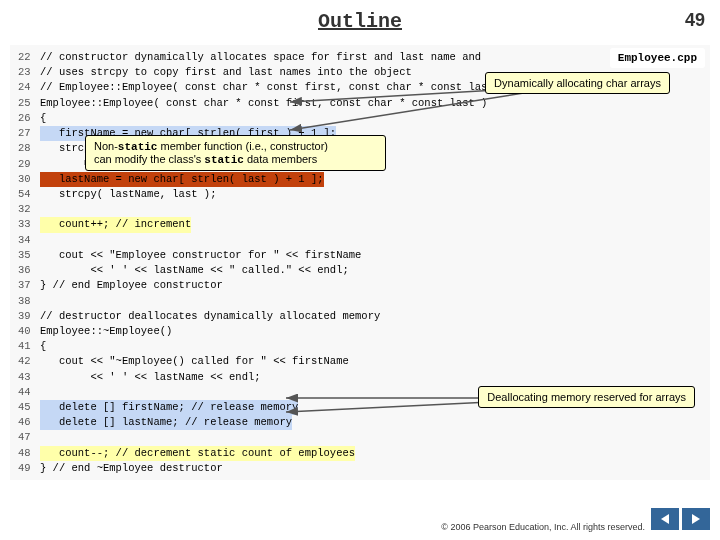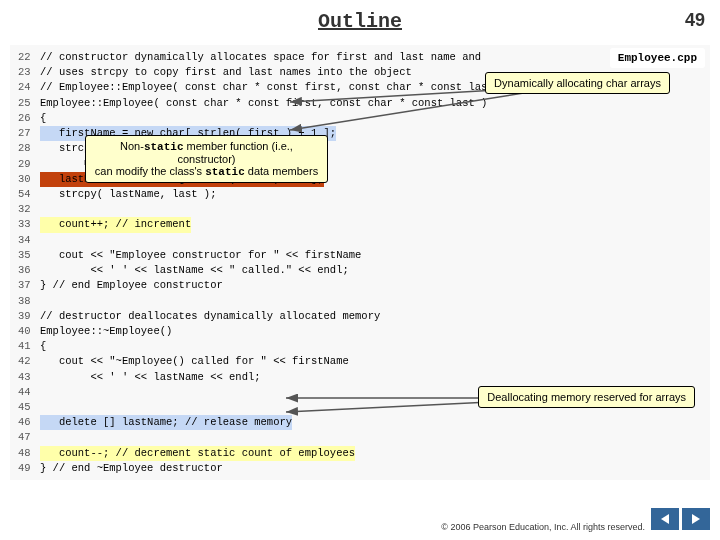--- a/index.html
+++ b/index.html
@@ -90,22 +90,22 @@
 
     .callout-chararray {
       top: 72px;
       right: 50px;
     }
 
     .callout-static {
       top: 135px;
       left: 85px;
       white-space: normal;
-      width: 243px;
-      text-align: center;
+      width: 301px;
+      text-align: left;
     }
 
     .callout-dealloc {
       top: 386px;
       right: 25px;
     }
 
     
     #arrows-overlay {
       position: absolute;
@@ -174,21 +174,21 @@
     <div class="code-line"><span class="line-num">35 </span><span class="code-text">   cout &lt;&lt; "Employee constructor for " &lt;&lt; firstName</span></div>
     <div class="code-line"><span class="line-num">36 </span><span class="code-text">        &lt;&lt; ' ' &lt;&lt; lastName &lt;&lt; " called." &lt;&lt; endl;</span></div>
     <div class="code-line"><span class="line-num">37 </span><span class="code-text">} // end Employee constructor</span></div>
     <div class="code-line"><span class="line-num">38 </span><span class="code-text"></span></div>
     <div class="code-line"><span class="line-num">39 </span><span class="code-text">// destructor deallocates dynamically allocated memory</span></div>
     <div class="code-line"><span class="line-num">40 </span><span class="code-text">Employee::~Employee()</span></div>
     <div class="code-line"><span class="line-num">41 </span><span class="code-text">{</span></div>
     <div class="code-line"><span class="line-num">42 </span><span class="code-text">   cout &lt;&lt; "~Employee() called for " &lt;&lt; firstName</span></div>
     <div class="code-line"><span class="line-num">43 </span><span class="code-text">        &lt;&lt; ' ' &lt;&lt; lastName &lt;&lt; endl;</span></div>
     <div class="code-line"><span class="line-num">44 </span><span class="code-text"></span></div>
-    <div class="code-line"><span class="line-num">45 </span></div>
+    <div class="code-line"><span class="line-num">45 </span><span class="code-text" style="background: rgb(197, 216, 245);">   delete [] firstName; // release memory</span></div>
     <div class="code-line"><span class="line-num">46 </span><span class="code-text" style="background: rgb(197, 216, 245);">   delete [] lastName; // release memory</span></div>
     <div class="code-line"><span class="line-num">47 </span><span class="code-text"></span></div>
     <div class="code-line"><span class="line-num">48 </span><span class="code-text" style="background: rgb(255, 255, 170);">   count--; // decrement static count of employees</span></div>
     <div class="code-line"><span class="line-num">49 </span><span class="code-text">} // end ~Employee destructor</span></div>
   </div>
 
 <div class="callout callout-employee">Employee.cpp</div>
 
 <div class="callout callout-chararray">Dynamically allocating char arrays</div>
 

